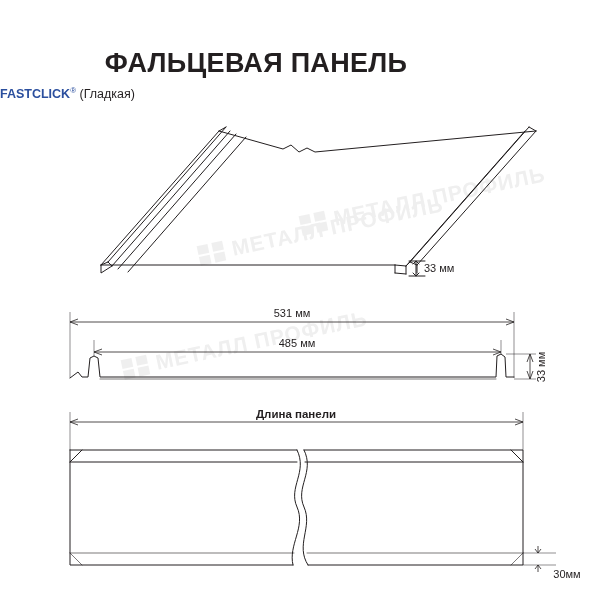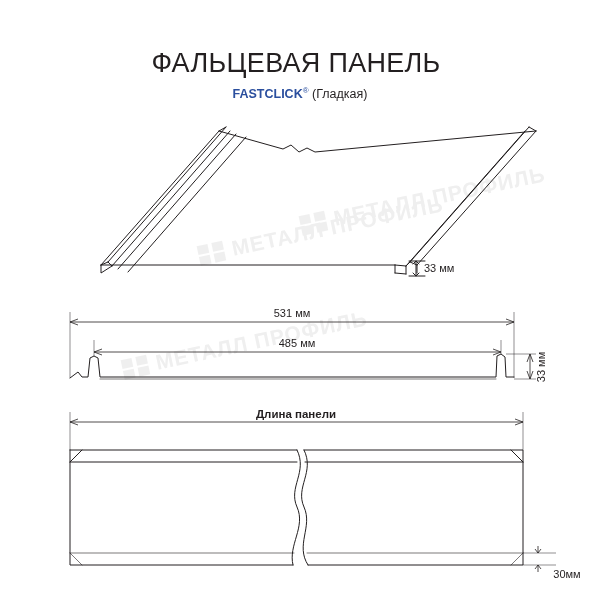--- a/index.html
+++ b/index.html
@@ -20,31 +20,29 @@
     width: 600px;
     height: 600px;
   }
   .title {
     position: absolute;
     top: 48px;
     left: 0;
     width: 512px;
     text-align: center;
     font-size: 27px;
-    font-weight: normal;
+    font-weight: bold;
     letter-spacing: 0.3px;
     color: #231f20;
-    margin-left: 40px;
   }
   .subtitle {
     position: absolute;
     top: 86px;
     left: 0;
     width: 600px;
-    text-align: center;
     font-size: 12.5px;
     color: #231f20;
   }
   .subtitle .brand {
     color: #2b4f9e;
     font-weight: bold;
   }
   .subtitle .sup {
     font-size: 8px;
     vertical-align: super;

